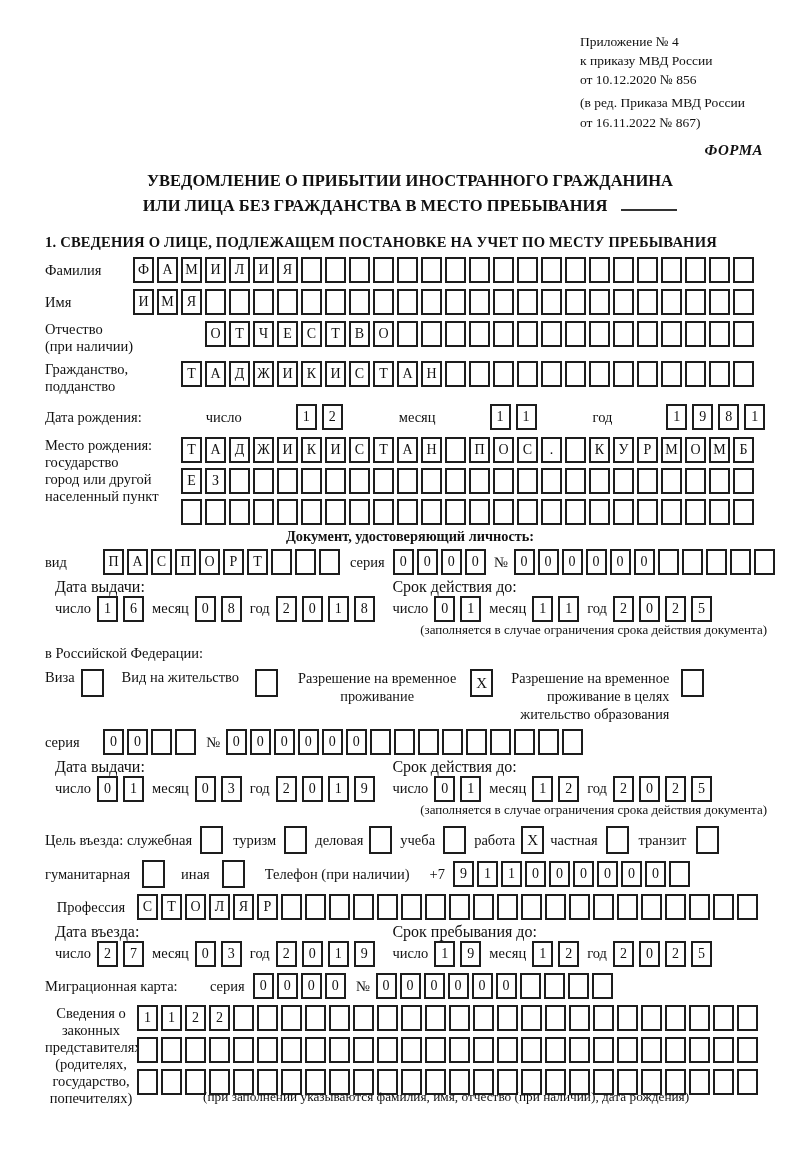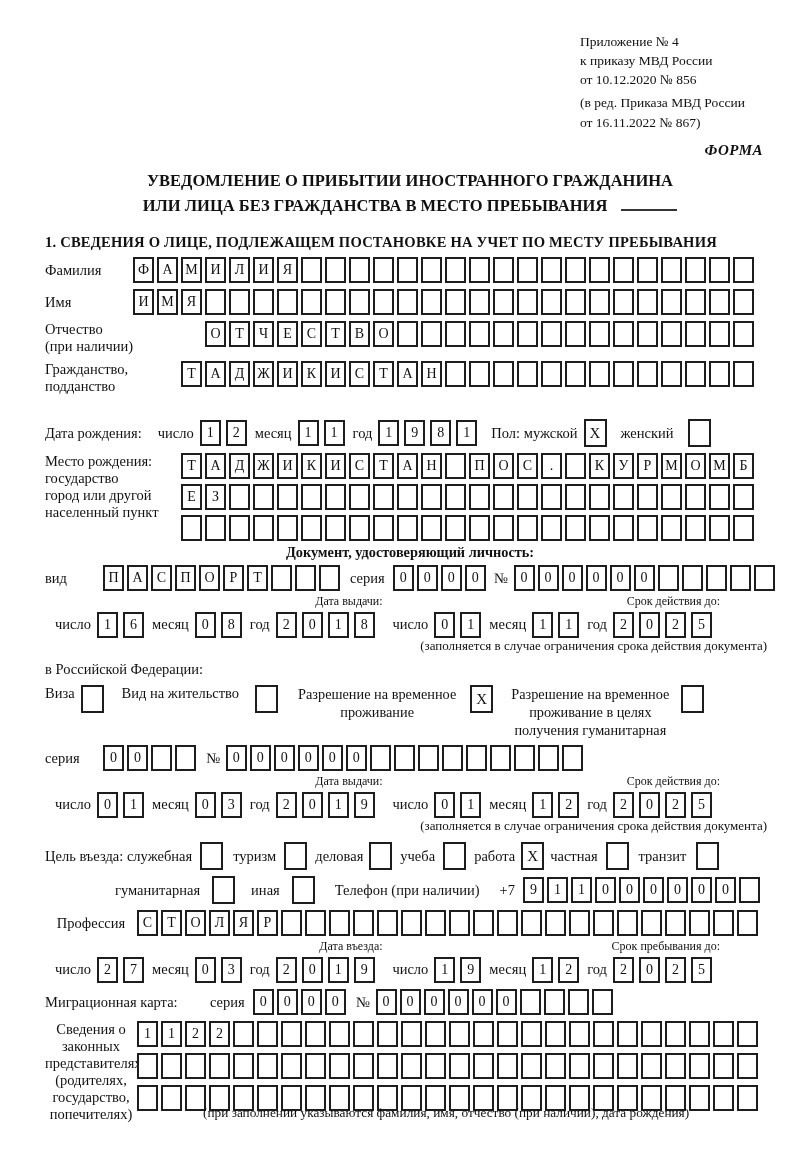--- a/index.html
+++ b/index.html
@@ -18,34 +18,34 @@
   .boxrow{display:flex;gap:3px;}
   .cell{box-sizing:border-box;width:21px;height:26px;border:2px solid #1d1d1d;display:flex;align-items:center;justify-content:center;font-size:14px;flex:0 0 auto;background:#fff;}
   .dg{gap:5px;margin:0 8px 0 6px;}
   .checkbox{box-sizing:border-box;width:23px;height:28px;border:2px solid #1d1d1d;display:inline-flex;align-items:center;justify-content:center;font-size:15px;flex:0 0 auto;background:#fff;}
   .stack{display:flex;flex-direction:column;gap:5px;}
   .stack-wide{display:flex;flex-direction:column;gap:6px;}
   .center-heading{margin-top:3px;text-align:center;font-weight:bold;font-size:14.3px;}
   .dates{display:flex;margin-top:3px;}
   .dcol-l{margin-left:10px;}
   .dcol-r{margin-left:auto;margin-right:55px;}
-  .dcap{text-align:right;font-size:12px;height:17px;}
+  .dcap{text-align:left;font-size:16px;height:17px;}
   .dline{display:flex;align-items:center;height:27px;}
   .note{font-size:13px;text-align:right;padding-right:8px;height:16px;}
   .para{margin-top:6px;font-size:14.5px;line-height:19px;}
   .cbgroup{text-align:center;font-size:14.3px;line-height:18px;}
   .bottom-note{font-size:13.3px;margin:-18px 0 0 158px;}
   .w88{width:88px;flex:0 0 88px;}
   .w160{width:160px;flex:0 0 160px;}
   .w136{width:136px;flex:0 0 136px;}
   .w58{width:58px;flex:0 0 58px;}
   .w165{width:165px;flex:0 0 165px;}
   .w92{width:92px;flex:0 0 92px;text-align:center;}
   .ml6{margin-left:6px;}.ml8{margin-left:8px;}.ml10{margin-left:10px;}.ml12{margin-left:12px;}
-  .ml14{margin-left:14px;}.ml16{margin-left:16px;}.ml18{margin-left:18px;}.ml20{margin-left:20px;}
+  .ml14{margin-left:14px;}.ml16{margin-left:16px;}.ml18{margin-left:18px;text-align:right;}.ml20{margin-left:20px;}
   .mr6{margin-right:6px;}.mr8{margin-right:8px;}
 </style>
 </head>
 <body>
 
 <div class="page">
 
   <div class="appendix">
     <div>Приложение № 4</div>
     <div>к приказу МВД России</div>
@@ -186,21 +186,21 @@
         <span class="cell"></span>
         <span class="cell"></span>
         <span class="cell"></span>
         <span class="cell"></span>
         <span class="cell"></span>
         <span class="cell"></span>
         <span class="cell"></span>
       </span>
   </div>
 
-  <div class="row" style="margin-top:24px;">
+  <div class="row" style="margin-top:8px;gap:48px;">
     <span class="lbl">Дата рождения:</span>
     <span class="lbl ml16">число</span>
     <span class="boxrow dg">
         <span class="cell">1</span>
         <span class="cell">2</span>
       </span>
     <span class="lbl">месяц</span>
     <span class="boxrow dg">
         <span class="cell">1</span>
         <span class="cell">1</span>
@@ -404,21 +404,21 @@
     <span class="lbl ml18">Вид на жительство</span>
     <span class="checkbox ml16"></span>
     <span class="cbgroup ml20">
       <div>Разрешение на временное</div>
       <div>проживание</div>
     </span>
     <span class="checkbox ml14">X</span>
     <span class="cbgroup ml18">
       <div>Разрешение на временное</div>
       <div>проживание в целях</div>
-      <div>получения гуманитарная</div>
+      <div>жительство образования</div>
     </span>
     <span class="checkbox ml12"></span>
   </div>
 
   <div class="row">
     <span class="lbl w58">серия</span>
     <span class="boxrow">
         <span class="cell">0</span>
         <span class="cell">0</span>
         <span class="cell"></span>
@@ -502,21 +502,21 @@
     <span class="lbl ml8">учеба</span>
     <span class="checkbox ml8"></span>
     <span class="lbl ml8">работа</span>
     <span class="checkbox ml6">X</span>
     <span class="lbl ml6">частная</span>
     <span class="checkbox ml8"></span>
     <span class="lbl ml10">транзит</span>
     <span class="checkbox ml10"></span>
   </div>
 
-  <div class="row" style="margin-left:70px;font-family:Liberation Serif, serif;">
+  <div class="row" style="font-family:Liberation Serif, serif;">
     <span class="lbl">гуманитарная</span>
     <span class="checkbox ml12"></span>
     <span class="lbl ml16">иная</span>
     <span class="checkbox ml12"></span>
     <span class="lbl ml20">Телефон (при наличии)</span>
     <span class="lbl ml20">+7</span>
     <span class="boxrow ml8">
         <span class="cell">9</span>
         <span class="cell">1</span>
         <span class="cell">1</span>

